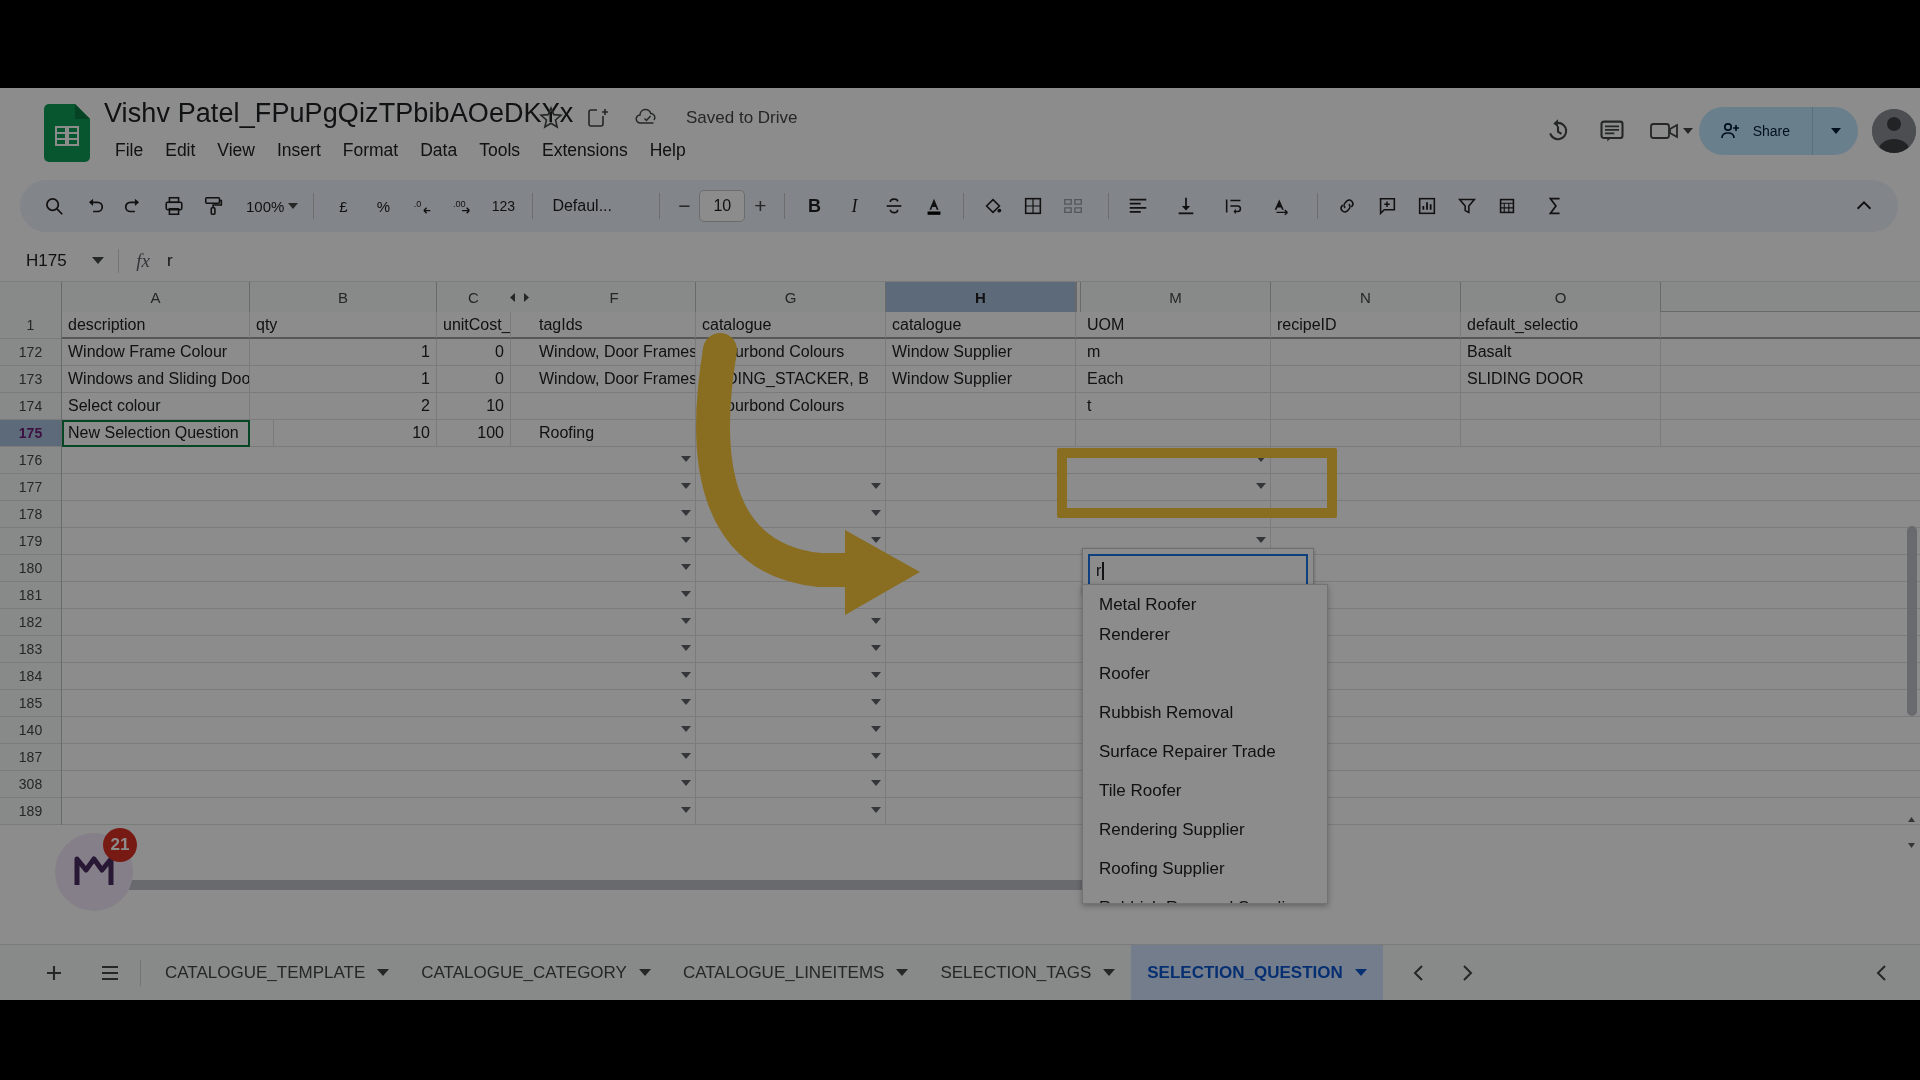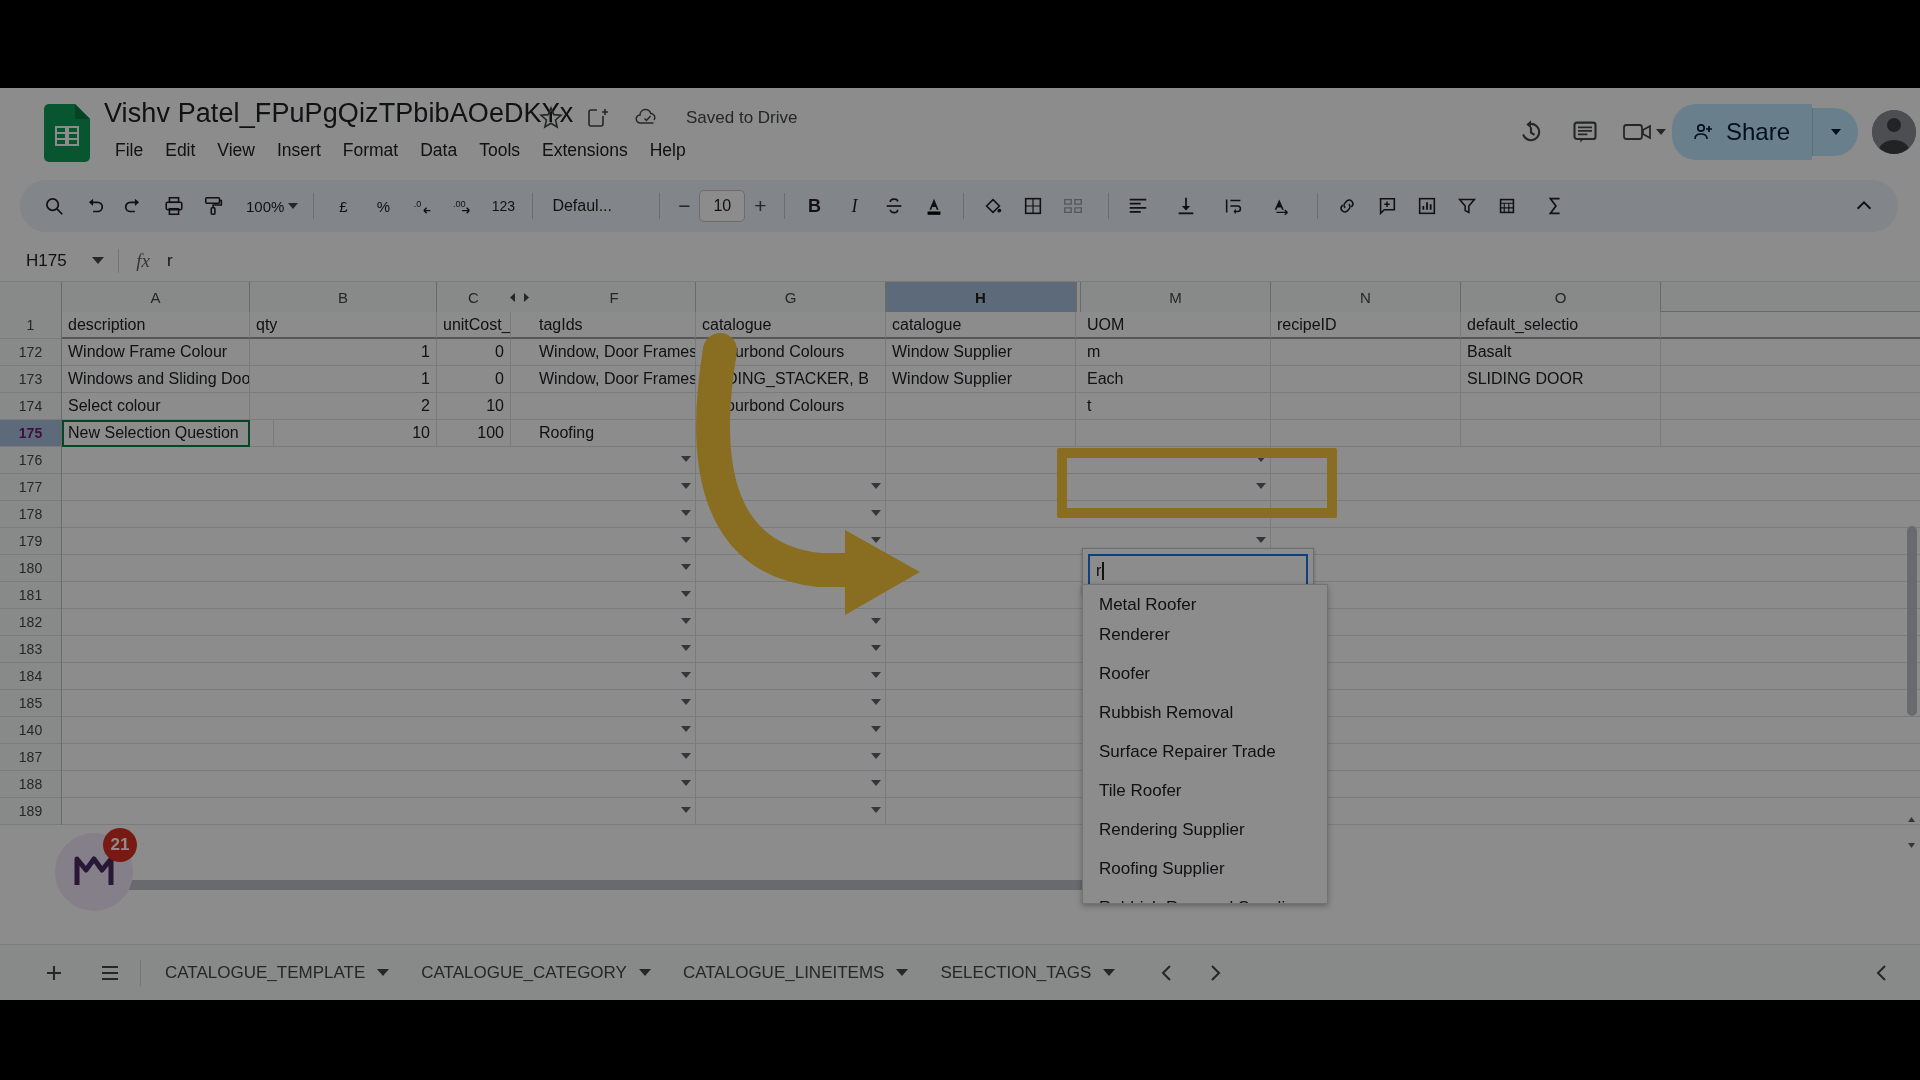--- a/index.html
+++ b/index.html
@@ -27,22 +27,22 @@
   .menubar { position:absolute; left:86px; top:48px; display:flex; gap:0; }
   .menu-item { font-size:17.5px; color:#202124; padding:4px 11px; border-radius:4px; cursor:pointer; white-space:nowrap; }
 
   .tb-right { position:absolute; right:22px; top:16px; display:flex; align-items:center; gap:0px; }
   .rbtn { width:54px; height:54px; border-radius:50%; display:flex; align-items:center; justify-content:center;
           color:#444746; cursor:pointer; }
   .rbtn svg { width:28px; height:28px; fill:currentColor; }
   .meet-btn { display:flex; align-items:center; gap:2px; padding:0 6px 0 10px; height:46px; border-radius:24px; color:#444746; cursor:pointer; }
   .meet-btn svg.cam { width:32px; height:28px; fill:currentColor; }
   .caret { width:0;height:0;border-left:5px solid transparent;border-right:5px solid transparent;border-top:6px solid currentColor; }
-  .share-btn { display:flex; align-items:center; gap:10px; height:56px; padding:0 22px 0 20px;
-               background:#c2e7ff; border-radius:24px 0 0 24px; color:#001d35; font-size:24px; cursor:pointer; }
+  .share-btn { display:flex; align-items:center; gap:10px; height:48px; padding:0 22px 0 20px;
+               background:#c2e7ff; border-radius:24px 0 0 24px; color:#001d35; font-size:14px; cursor:pointer; }
   .share-btn svg { width:24px; height:24px; fill:currentColor; }
   .share-caret { width:46px; height:48px; background:#c2e7ff; border-radius:0 24px 24px 0;
                  display:flex; align-items:center; justify-content:center; color:#001d35; cursor:pointer;
                  border-left:1px solid rgba(0,0,0,0.12); }
   .avatar { width:44px; height:44px; border-radius:50%; overflow:hidden; margin-left:14px;
             background:#9aa0a6; display:flex; align-items:flex-end; justify-content:center; cursor:pointer; }
   .avatar svg { width:44px; height:44px; }
 
   
   .toolbar { position:absolute; left:20px; top:92px; width:1878px; height:52px;
@@ -479,21 +479,21 @@
         <div class="rh">178</div>
         <div class="rh">179</div>
         <div class="rh">180</div>
         <div class="rh">181</div>
         <div class="rh">182</div>
         <div class="rh">183</div>
         <div class="rh">184</div>
         <div class="rh">185</div>
         <div class="rh">140</div>
         <div class="rh">187</div>
-        <div class="rh">188</div>
+        <div class="rh">308</div>
         <div class="rh">189</div>
       </div>
 
       <div class="cells">
 
         <div class="row hdr1" style="top:0">
           <div class="cell" style="left:0;width:188px">description</div>
           <div class="cell" style="left:188px;width:187px">qty</div>
           <div class="cell" style="left:375px;width:74px">unitCost_ex</div>
           <div class="cell" style="left:471px;width:163px">tagIds</div>
@@ -773,20 +773,24 @@
         <span class="caret2"></span>
       </span>
       <span class="stab">
         <span>CATALOGUE_LINEITEMS</span>
         <span class="caret2"></span>
       </span>
       <span class="stab">
         <span>SELECTION_TAGS</span>
         <span class="caret2"></span>
       </span>
+      <span class="stab active">
+        <span>SELECTION_QUESTION</span>
+        <span class="caret2"></span>
+      </span>
 
       <span class="tab-nav">
         <span class="navbtn">
           <svg viewBox="0 0 20 20">
               <path d="M13 3 6 10l7 7" fill="none" stroke="currentColor" stroke-width="2"></path>
             </svg>
         </span>
         <span class="navbtn">
           <svg viewBox="0 0 20 20">
               <path d="M7 3l7 7-7 7" fill="none" stroke="currentColor" stroke-width="2"></path>

